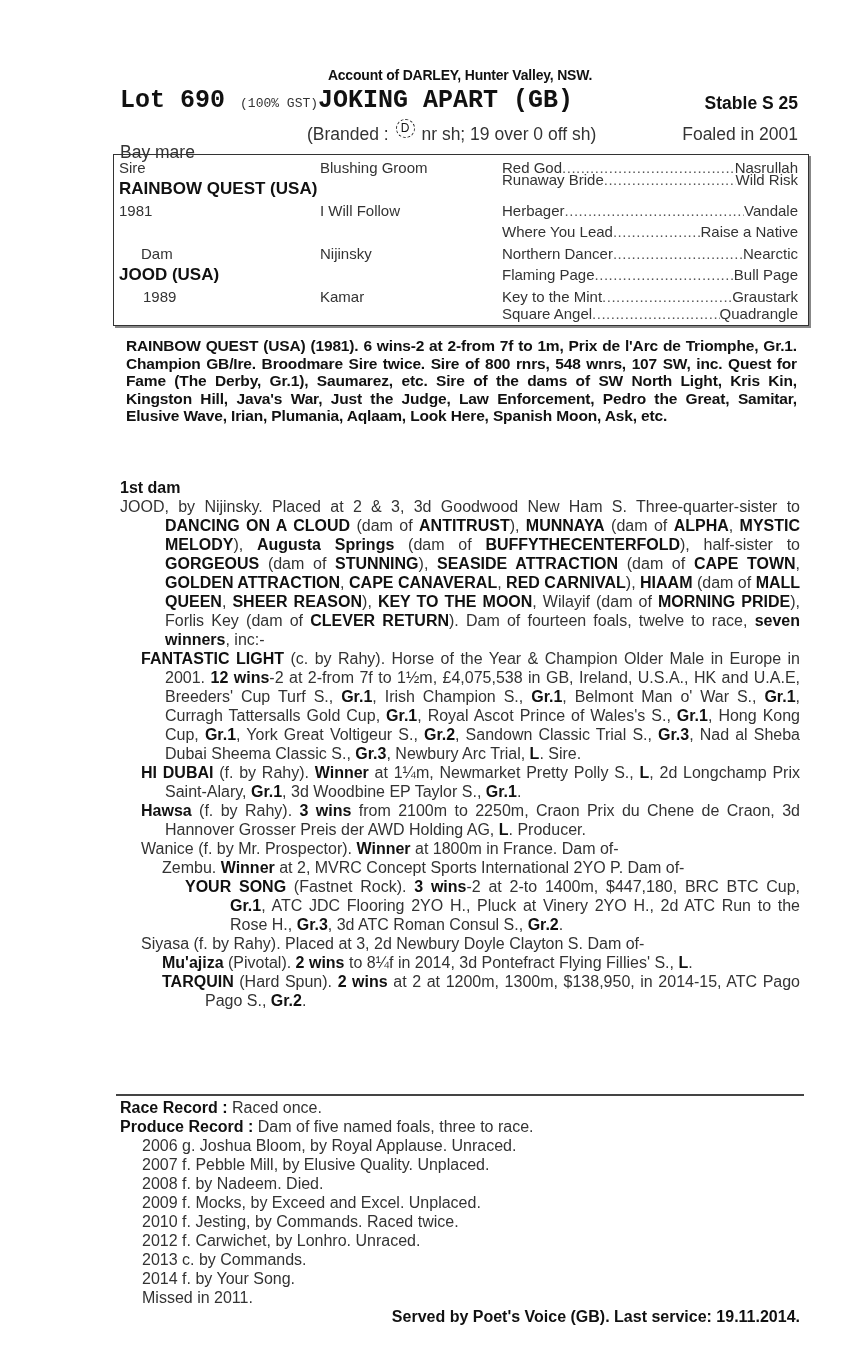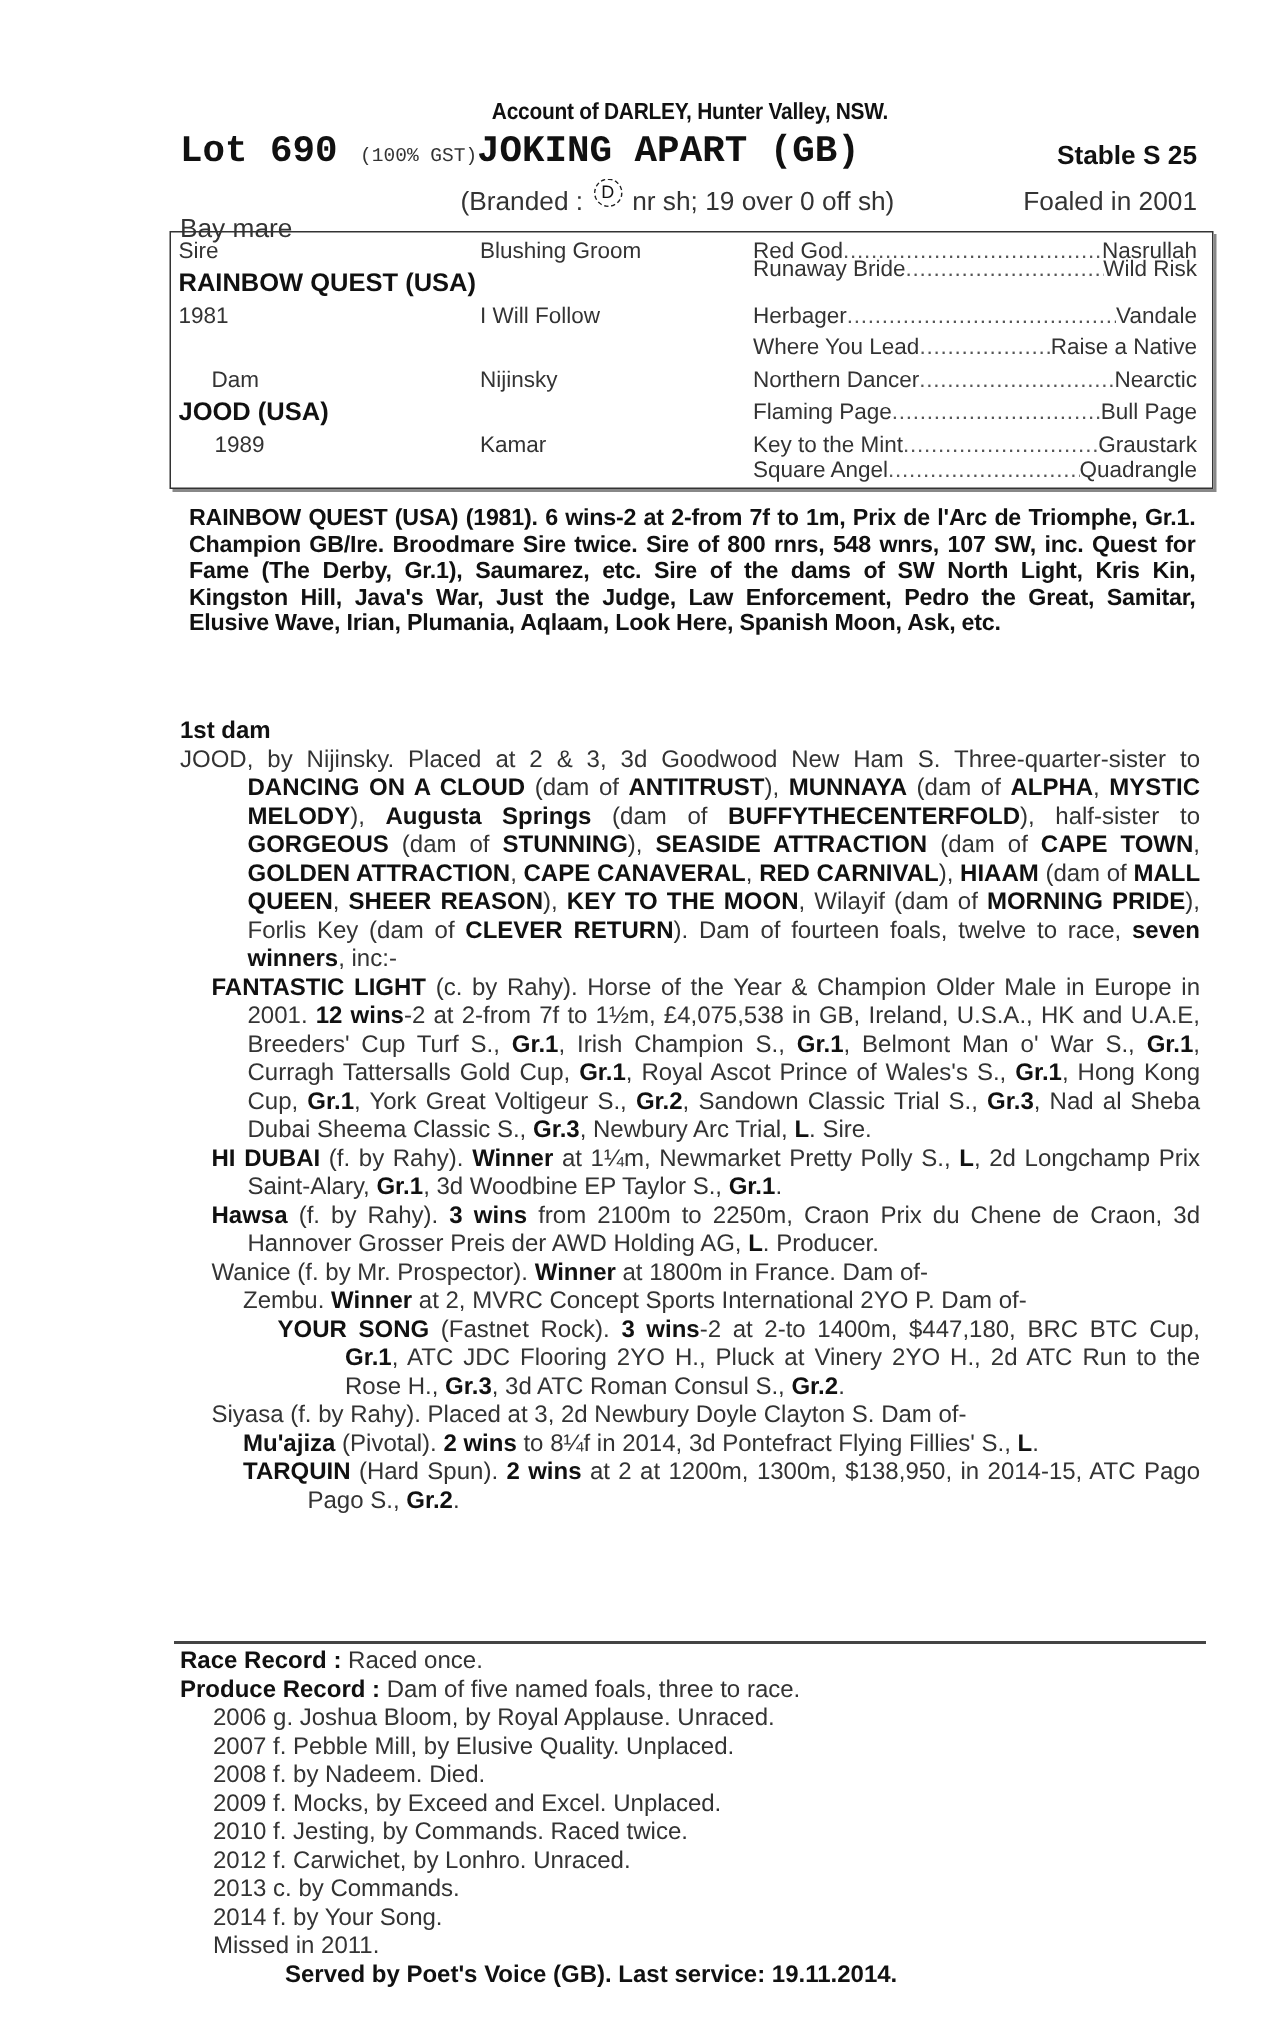--- a/index.html
+++ b/index.html
@@ -55,21 +55,21 @@
   .b { font-weight: bold; color: #111; }
   .hang0 { padding-left: 45px; text-indent: -45px; }
   .hang1 { padding-left: 45px; text-indent: -24px; }
   .hang2 { padding-left: 50px; text-indent: -28px; }
   .hang4 { padding-left: 140px; text-indent: -45px; }
 
   .rule { position: absolute; left: 116px; top: 1094px; width: 688px; height: 2px; background: #444; }
 
   .records { position: absolute; left: 120px; top: 1098px; width: 680px; font-size: 16px; color: #333; line-height: 19px; }
   .records .ind { padding-left: 22px; }
-  .served { text-align: left; font-weight: bold; font-size: 16px; color: #111; padding-left: 70px; }
+  .served { text-align: right; font-weight: bold; font-size: 16px; color: #111; padding-left: 70px; }
 </style>
 </head>
 <body>
 
 <div class="page">
 
   <div class="account">Account of DARLEY, Hunter Valley, NSW.</div>
 
   <div class="lotline">
     <div class="lot">

